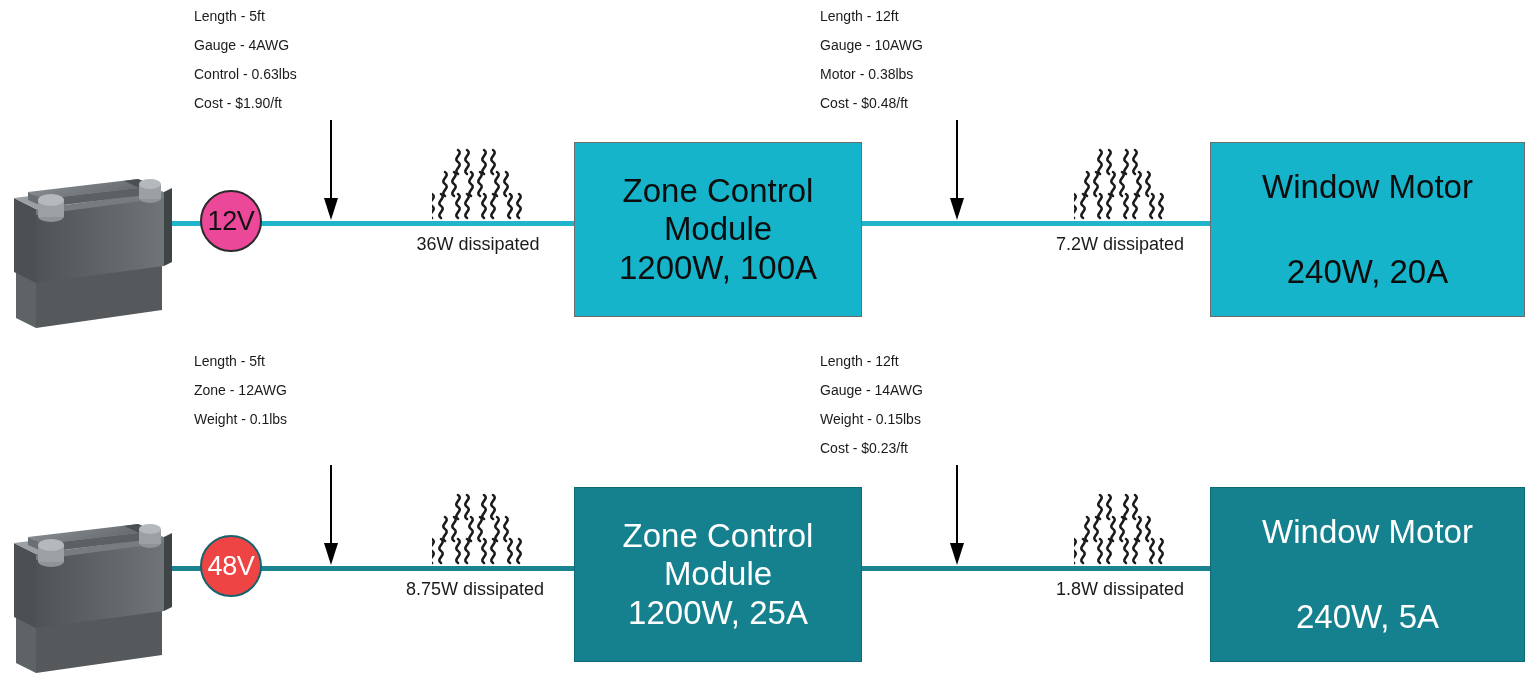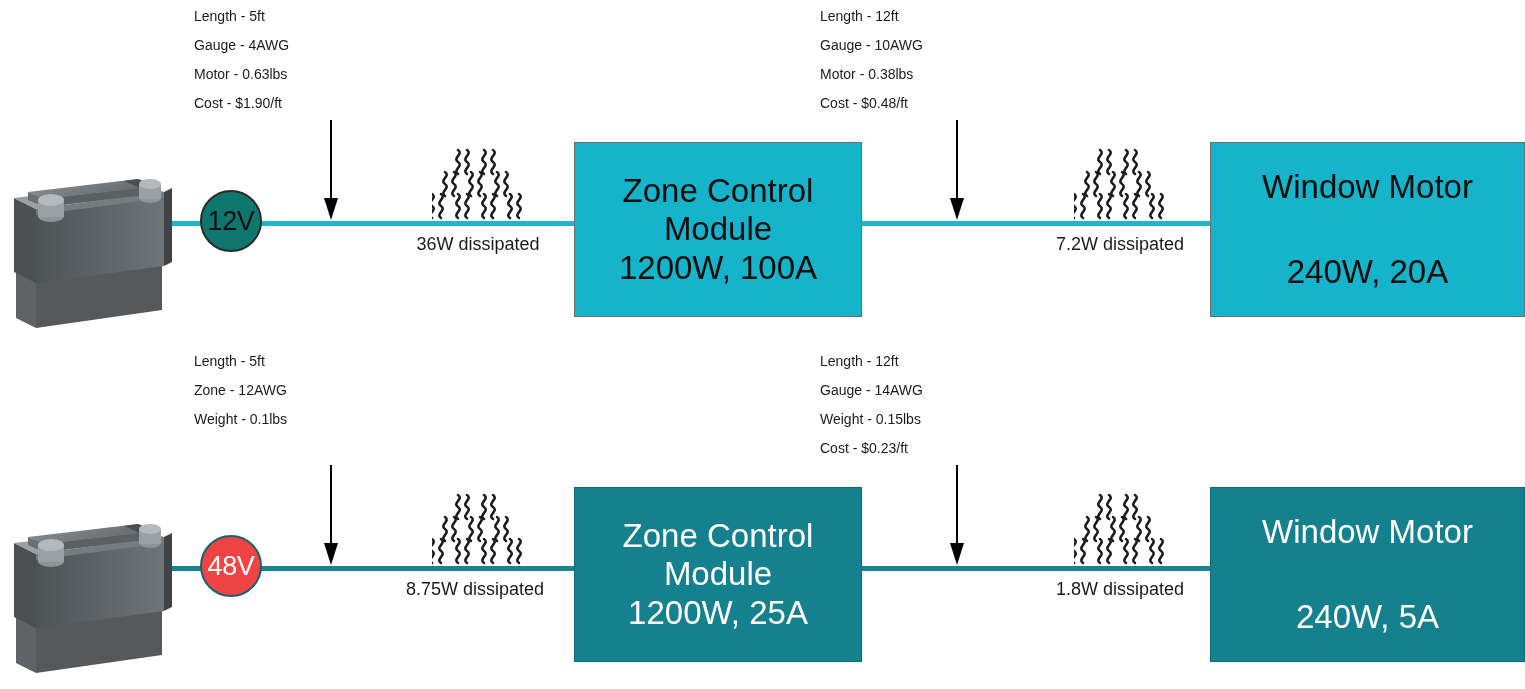--- a/index.html
+++ b/index.html
@@ -52,21 +52,21 @@
     display:flex;flex-direction:column;align-items:center;justify-content:center;
     text-align:center;line-height:1.17;
   }
   .block .ln{white-space:nowrap;}
 
   .zcm{width:288px;height:175px;left:574px;top:142px;font-size:33px;}
   .wmot{width:315px;height:175px;left:1210px;top:142px;font-size:33px;gap:46px;}
 
   
   #row-12v .wire{background:#21b5cd;}
-  #row-12v .vnode{background:#0f766e;border:2px solid #2a2a2a;color:#111;}
+  #row-12v .vnode{background:#ec4899;border:2px solid #2a2a2a;color:#111;}
   #row-12v .block{background:#15b4ca;border:1px solid #6d6d6d;color:#0d0d0d;}
 
   
   #row-48v .wire{background:#1b8290;}
   #row-48v .vnode{background:#ef4444;border:2px solid #16626e;color:#fff;}
   #row-48v .block{background:#15808e;border:1px solid #0f6a77;color:#fff;}
 </style>
 </head>
 <body>
 
@@ -114,21 +114,21 @@
     </svg>
   </div>
 
   <div class="vnode">
     <span>12V</span>
   </div>
 
   <div class="spec" style="left:194px;top:2px;">
     <div>Length - 5ft</div>
     <div>Gauge - 4AWG</div>
-    <div>Motor - 0.63lbs</div>
+    <div>Control - 0.63lbs</div>
     <div>Cost - $1.90/ft</div>
   </div>
   <div class="arrow" style="left:324px;top:120px;height:100px;">
     <div class="shaft" style="height:80px;"></div>
     <div class="head" style="top:78px;"></div>
   </div>
 
   <div class="heat" style="left:432px;top:148px;">
     <svg width="92" height="72" viewBox="0 0 92 72">
       <g fill="none" stroke="#1a1a1a" stroke-width="2.6" stroke-linecap="round">

